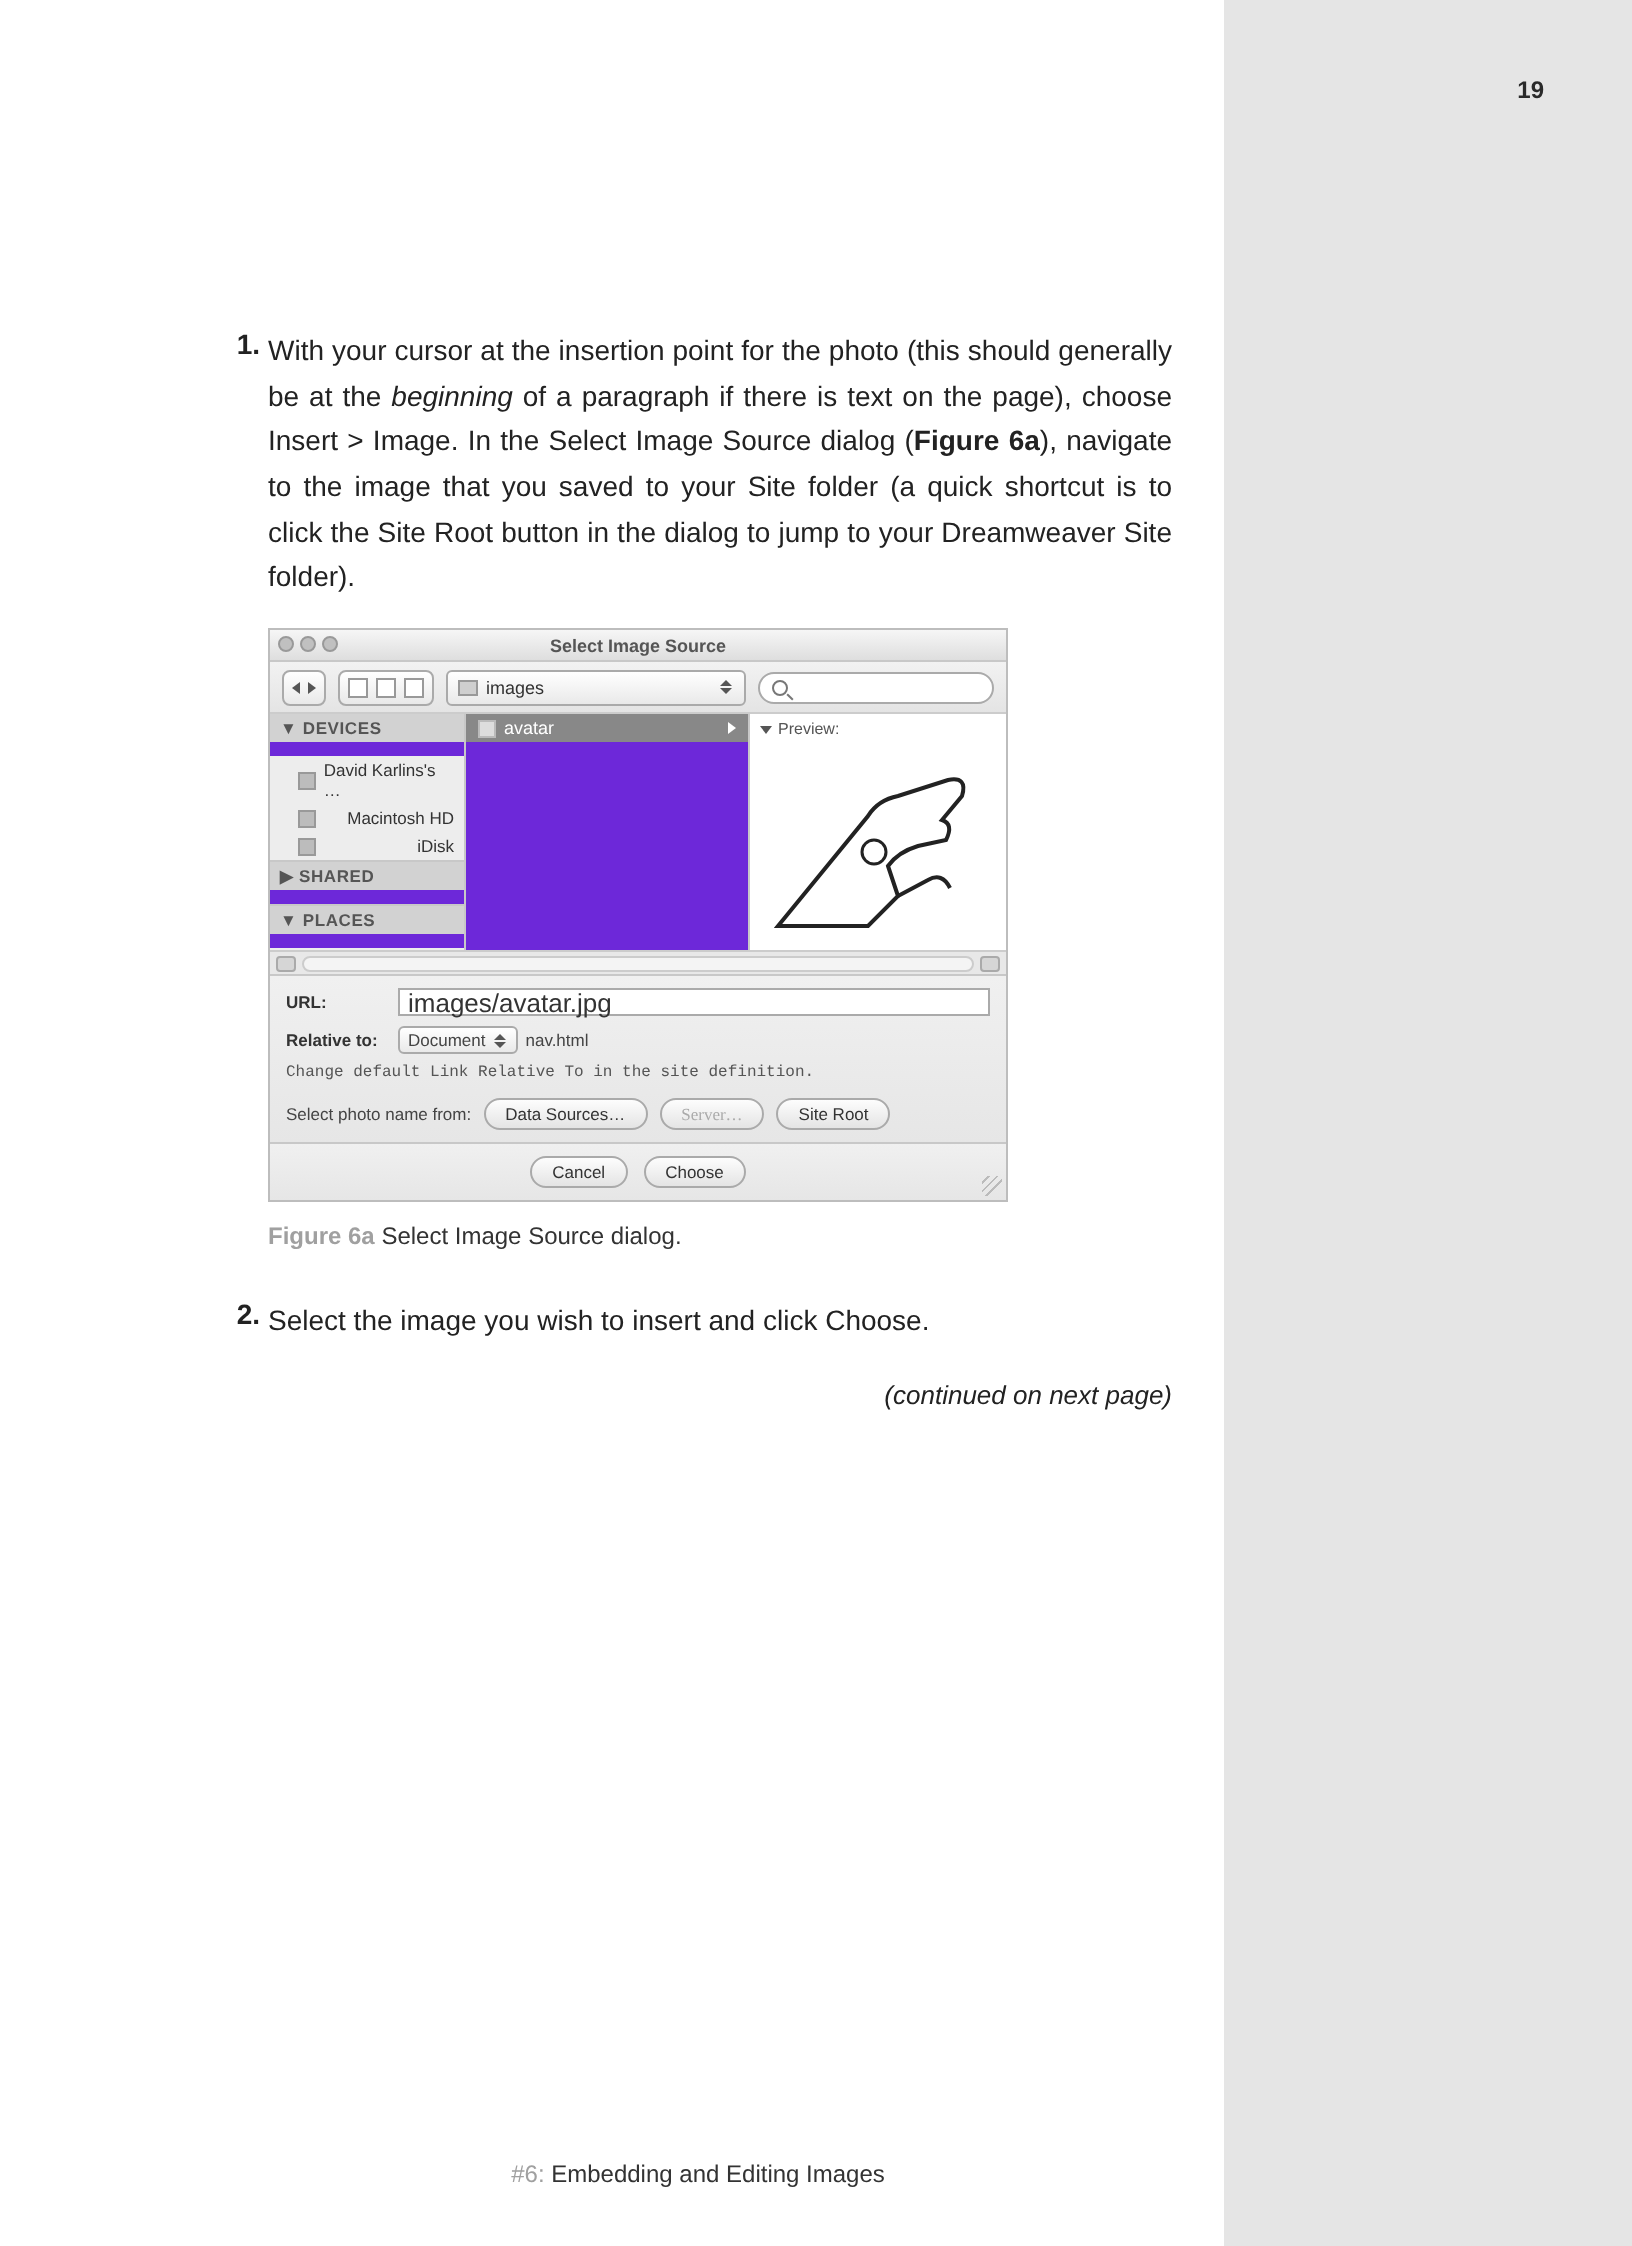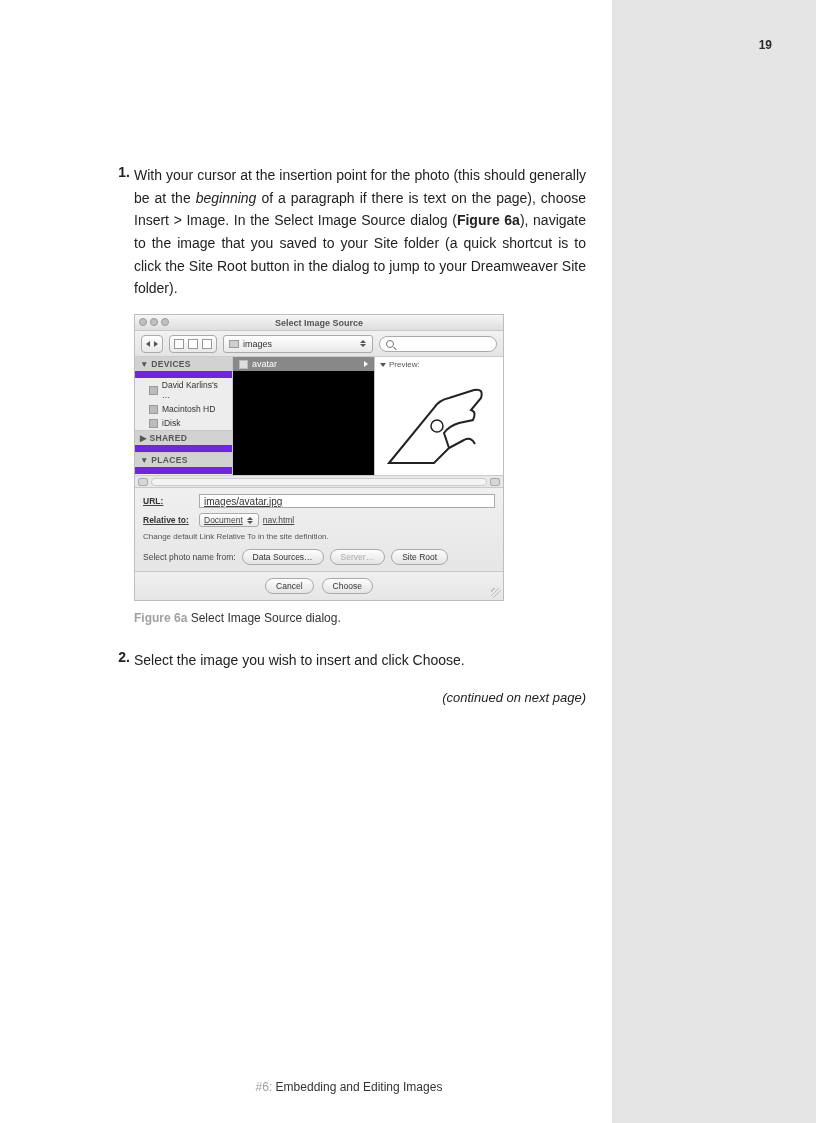--- a/index.html
+++ b/index.html
@@ -173,29 +173,29 @@
     color: #555;
     padding: 2px 5px;
     font-weight: 600;
     letter-spacing: 0.3px;
     border-top: 1px solid #c8c8c8;
     border-bottom: 7px solid #6d28d9;
   }
   .sb-head:first-child { border-top: none; }
   .sb-item {
     padding: 2px 5px 2px 14px;
-    display: flex; align-items: center; gap: 4px;
+    display: flex; align-items: center; gap: 4px; justify-content: space-between;
   }
   .sb-ico {
     width: 9px; height: 9px; background: #bcbcbc; border:1px solid #999;
     display: inline-block;
   }
   .filecol {
     flex: 1;
-    background: #000000;
+    background: #6d28d9;
     border-right: 1px solid #c8c8c8;
     font-size: 9px;
   }
   .file-sel {
     background: #888; color: #fff; padding: 2px 6px;
     display: flex; align-items: center; gap: 4px;
   }
   .file-sel .tri { width:0;height:0;border-top:3px solid transparent;border-bottom:3px solid transparent;border-left:4px solid #fff; }
   .file-ico { width:9px;height:9px;background:#ddd;border:1px solid #bbb;display:inline-block; }
   .preview {
@@ -222,42 +222,42 @@
   .hscroll .arrow { width:10px;height:8px;background:#d6d6d6;border:1px solid #aaa;border-radius:2px; }
   .hscroll .track { flex:1;height:8px;background:#f4f4f4;border:1px solid #ccc;border-radius:4px; }
 
   .dlg-lower {
     border-top: 1px solid #c8c8c8;
     background: linear-gradient(#f0f0f0,#e6e6e6);
     padding: 6px 8px 6px 8px;
     font-size: 8.5px;
     color: #444;
   }
-  .row { display:flex; align-items:center; gap:4px; margin-bottom:5px;text-decoration:underline; }
+  .row { display:flex; align-items:center; gap:4px; margin-bottom:5px; }
   .row .lbl { min-width: 52px; color:#333; font-weight:600; }
   .url-field {
     flex:1; background:#fff; border:1px solid #aaa; height:14px;
     padding:0 4px; display:flex; align-items:center;
-    font-size:10px; color:#333;
+    font-size:13px; color:#333;
   }
   .popup {
     display:inline-flex; align-items:center;
     border:1px solid #aaa; border-radius:3px;
     background:linear-gradient(#fff,#e9e9e9);
     height:14px; padding:0 4px; gap:3px;
   }
-  .hint { font-size:8px; color:#555; margin:4px 0 8px 0; }
+  .hint { font-size:8px; color:#555; margin:4px 0 8px 0;font-family:Liberation Mono, monospace; }
   .row2 { display:flex; align-items:center; gap:6px; margin-top:8px; }
   .pill-btn {
     display:inline-flex; align-items:center; height:16px;
     background:linear-gradient(#fdfdfd,#e4e4e4);
     border:1px solid #aaa; border-radius:9px;
     padding:0 10px; font-size:8.5px; color:#333;
   }
-  .pill-btn.disabled { color:#aaa; }
+  .pill-btn.disabled { color:#aaa;font-family:Liberation Serif, serif; }
 
   .dlg-footer {
     border-top:1px solid #c8c8c8;
     padding:6px 8px;
     background:linear-gradient(#f0f0f0,#e6e6e6);
     display:flex; justify-content:center; gap:8px;
     position: relative;
   }
   .resize-grip {
     position:absolute; right:2px; bottom:2px;

